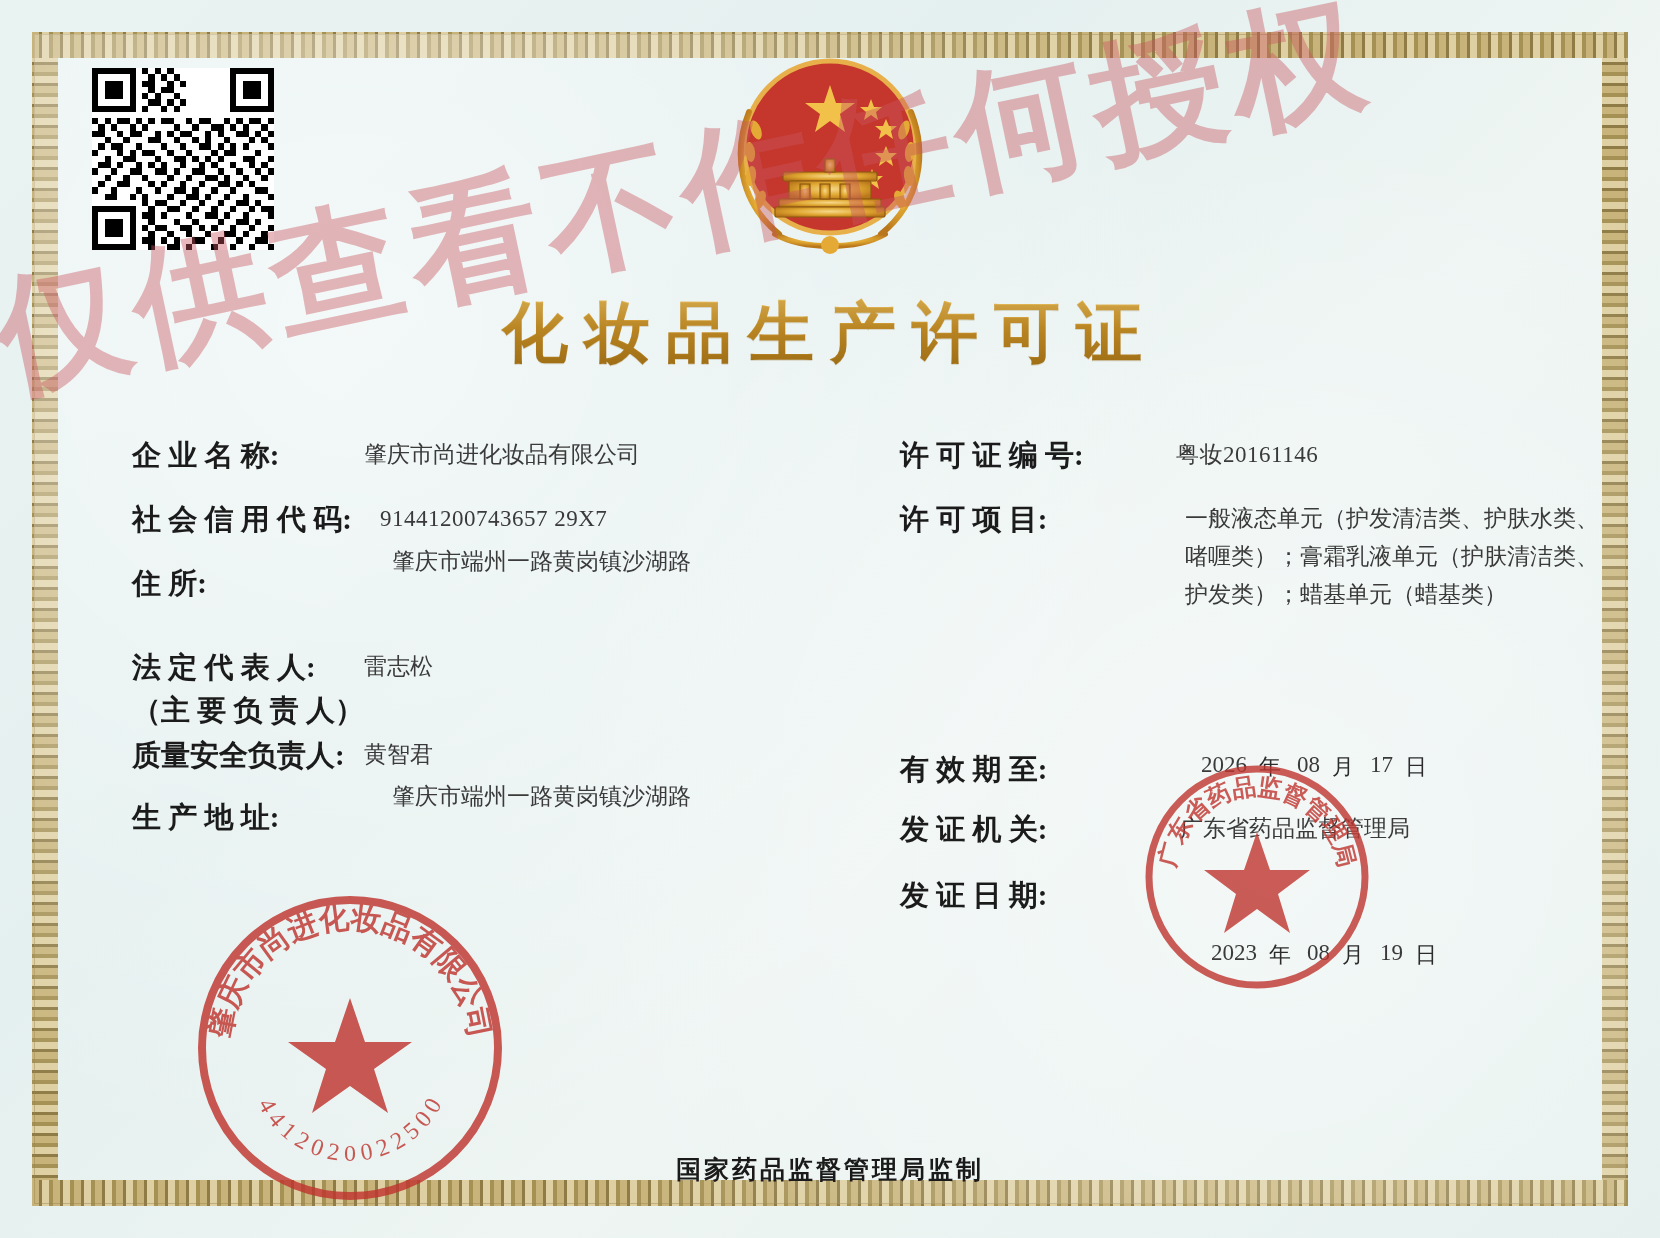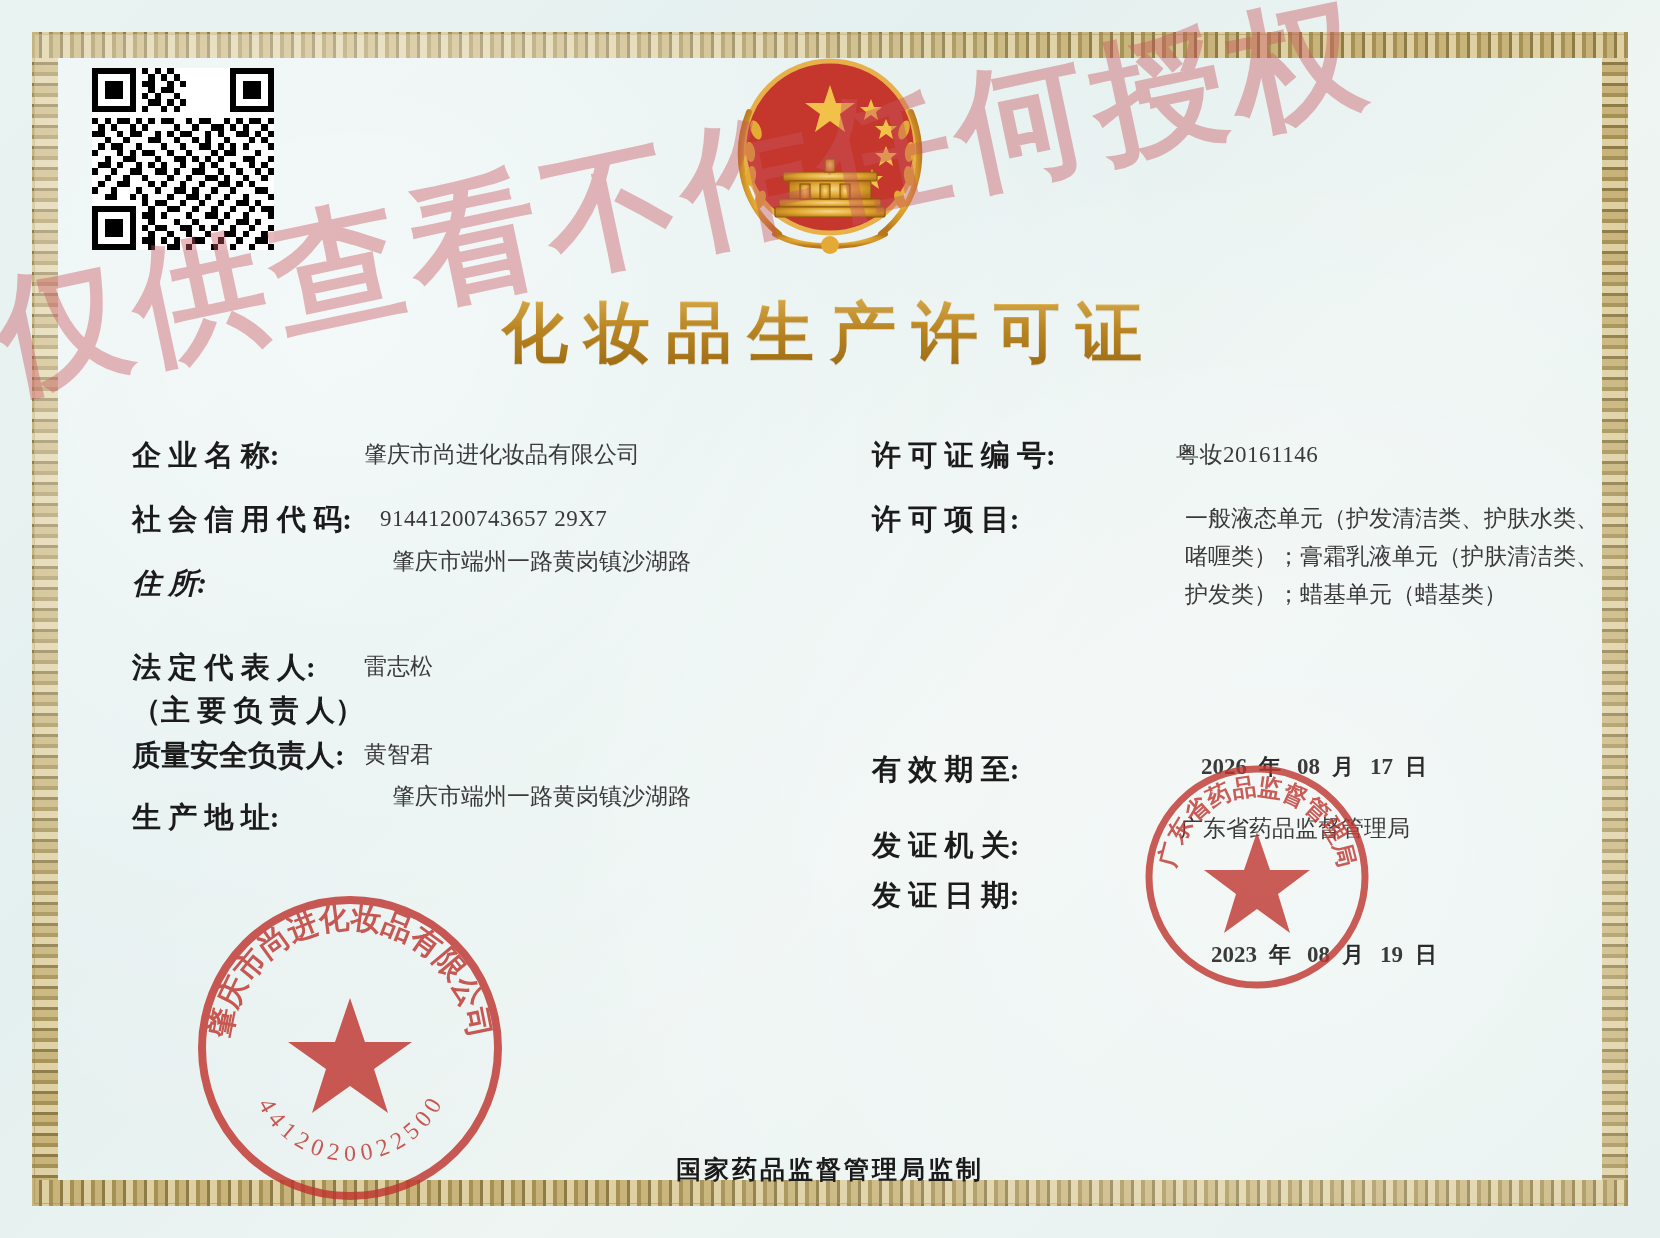--- a/index.html
+++ b/index.html
@@ -87,24 +87,24 @@
     font-family:"Liberation Serif","DejaVu Serif",serif;
   }
   .val.wrap{max-width:430px;line-height:38px;}
   .val.num{letter-spacing:.5px;}
 
   
   .L{left:132px;}
   .LV{left:364px;}
 
   
-  .R{left:872px;}
-
-  
-  .daterow{position:absolute;display:flex;align-items:center;color:#3a3a3a;font-size:23px;font-weight:bold;}
+  .R{left:900px;}
+
+  
+  .daterow{position:absolute;display:flex;align-items:flex-start;color:#3a3a3a;font-size:23px;}
   .daterow .d{margin:0 6px;}
   .daterow .u{font-size:22px;margin:0 10px 0 6px;color:#2b2b2b;}
 
   
   .watermark{
     position:absolute;left:-20px;top:255px;width:1700px;
     font-size:132px;font-weight:bold;
     color:rgba(201,86,95,.42);
     letter-spacing:8px;
     transform:rotate(-12deg);
@@ -423,21 +423,21 @@
       <span class="val">肇庆市尚进化妆品有限公司</span>
     </div>
 
     <div class="row L" style="top:502px;">
       <span class="lbl">社 会 信 用 代 码:</span>
     </div>
     <div class="row" style="top:502px;left:380px;">
       <span class="val num">91441200743657 29X7</span>
     </div>
 
-    <div class="row L" style="top:566px;font-style:italic;">
+    <div class="row L" style="top:566px;">
       <span class="lbl">住            所:</span>
     </div>
     <div class="row" style="top:545px;left:392px;">
       <span class="val">肇庆市端州一路黄岗镇沙湖路</span>
     </div>
 
     <div class="row L" style="top:650px;">
       <span class="lbl">法 定 代 表 人:</span>
     </div>
     <div class="row LV" style="top:650px;">
@@ -480,21 +480,21 @@
     </div>
     <div class="daterow" style="top:752px;left:1195px;">
       <span class="d">2026</span>
       <span class="u">年</span>
       <span class="d">08</span>
       <span class="u">月</span>
       <span class="d">17</span>
       <span class="u">日</span>
     </div>
 
-    <div class="row R" style="top:812px;margin-top:16px;">
+    <div class="row R" style="top:812px;">
       <span class="lbl">发 证 机 关:</span>
     </div>
     <div class="row" style="top:812px;left:1180px;">
       <span class="val">广东省药品监督管理局</span>
     </div>
 
     <div class="row R" style="top:878px;">
       <span class="lbl">发 证 日 期:</span>
     </div>
     <div class="daterow" style="top:940px;left:1205px;">

